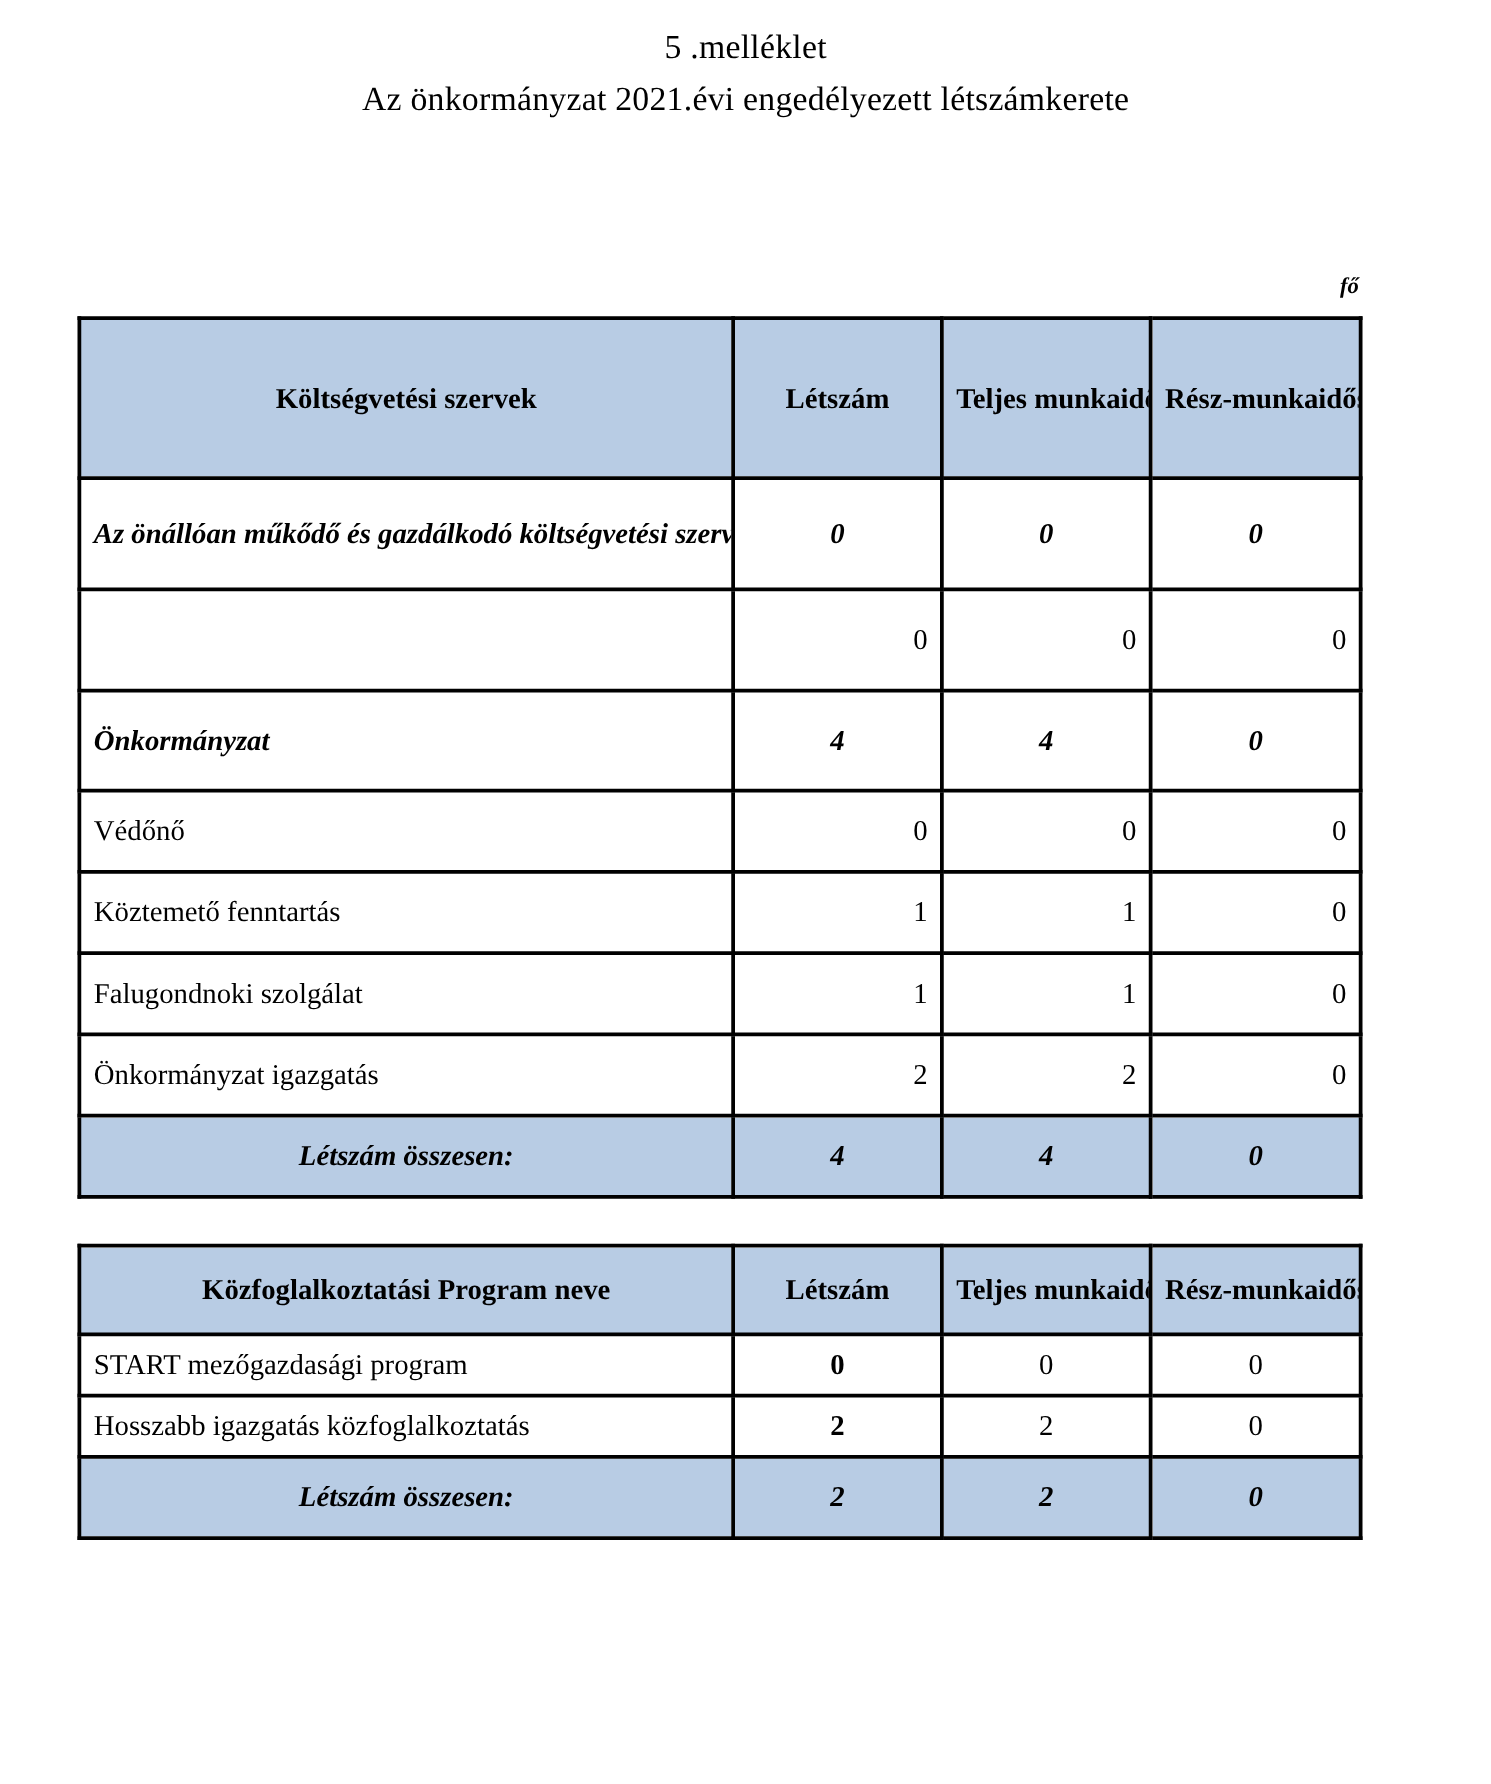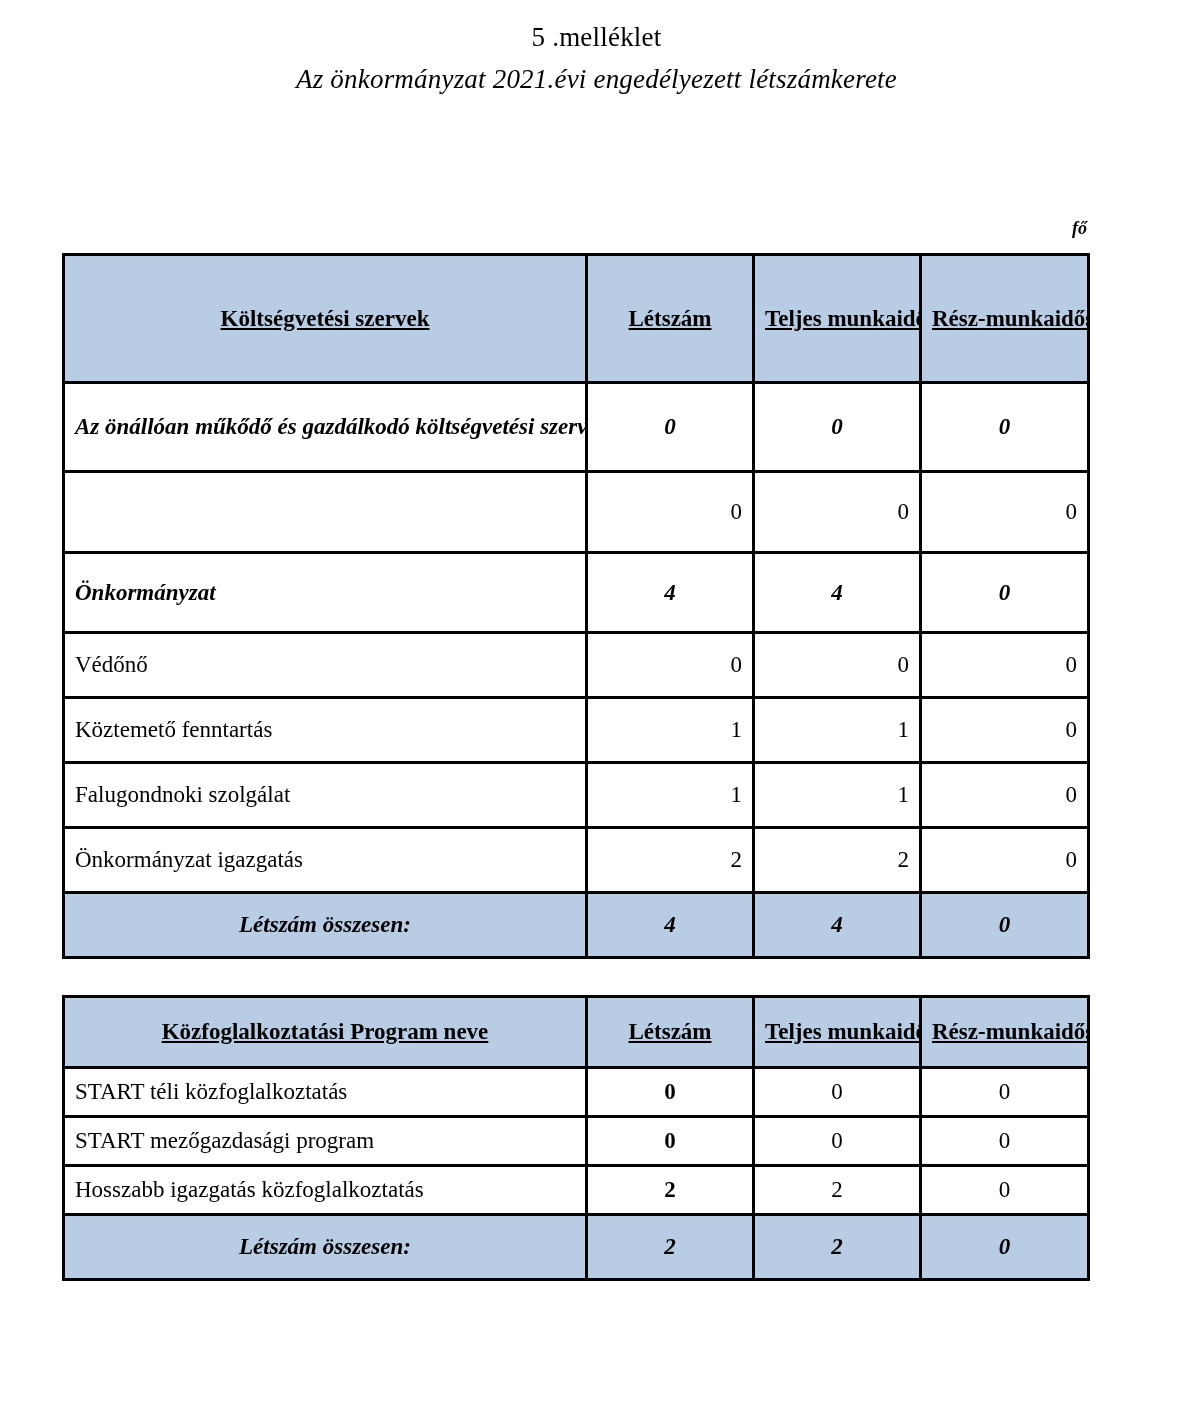--- a/index.html
+++ b/index.html
@@ -23,21 +23,20 @@
   }
   .title-line-1 {
     font-size: 27px;
     line-height: 42px;
     letter-spacing: 0.2px;
   }
   .title-line-2 {
     font-size: 27px;
     line-height: 42px;
     letter-spacing: 0.2px;
-    font-style: italic;
   }
 
   
   .unit-row {
     position: absolute;
     left: 62px;
     top: 218px;
     width: 1025px;
     text-align: right;
   }
@@ -79,21 +78,20 @@
   col.c-num2  { width: 167px; }
   col.c-num3  { width: 168px; }
 
   
   .hdr {
     background: #b8cce4;
     font-weight: bold;
     text-align: center;
     white-space: normal;
     line-height: 30px;
-    text-decoration: underline;
   }
   .total {
     background: #b8cce4;
     font-weight: bold;
     font-style: italic;
     text-align: center;
   }
   .grp {
     font-weight: bold;
     font-style: italic;
@@ -225,26 +223,20 @@
       <col class="c-num3">
   </colgroup>
   <tbody>
     <tr class="r-head">
       <td class="hdr">Közfoglalkoztatási Program neve</td>
       <td class="hdr">Létszám</td>
       <td class="hdr">Teljes munkaidős</td>
       <td class="hdr">Rész-munkaidős</td>
     </tr>
 
-    <tr class="r-item">
-      <td>START téli közfoglalkoztatás</td>
-      <td class="num-center-bold">0</td>
-      <td class="num-center">0</td>
-      <td class="num-center">0</td>
-    </tr>
 
     <tr class="r-item">
       <td>START mezőgazdasági program</td>
       <td class="num-center-bold">0</td>
       <td class="num-center">0</td>
       <td class="num-center">0</td>
     </tr>
 
     <tr class="r-item">
       <td>Hosszabb igazgatás közfoglalkoztatás</td>

